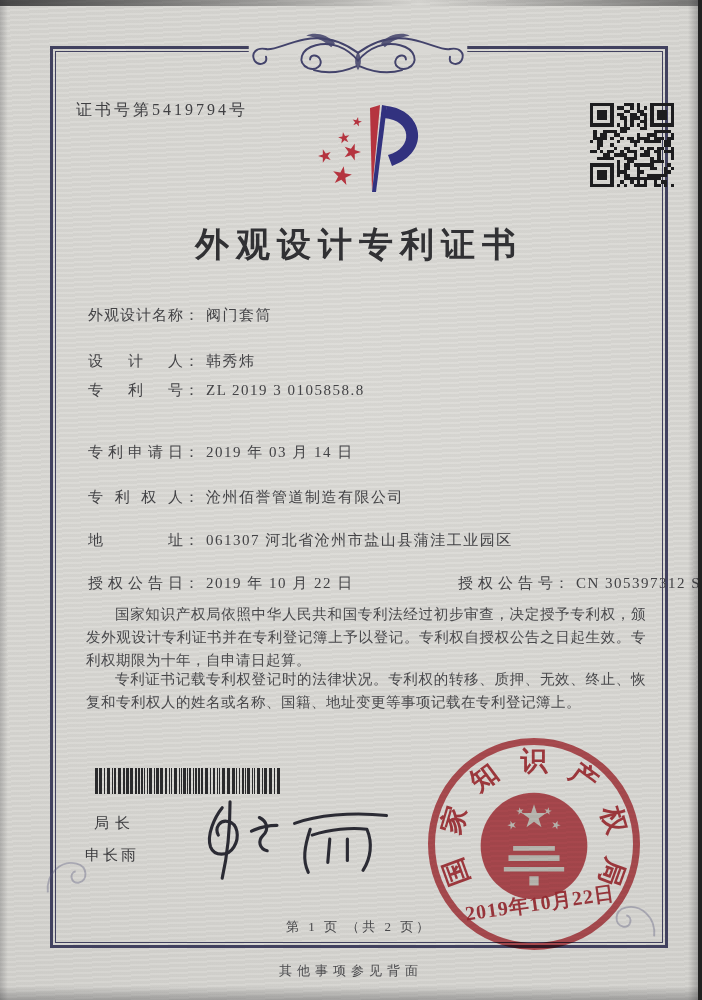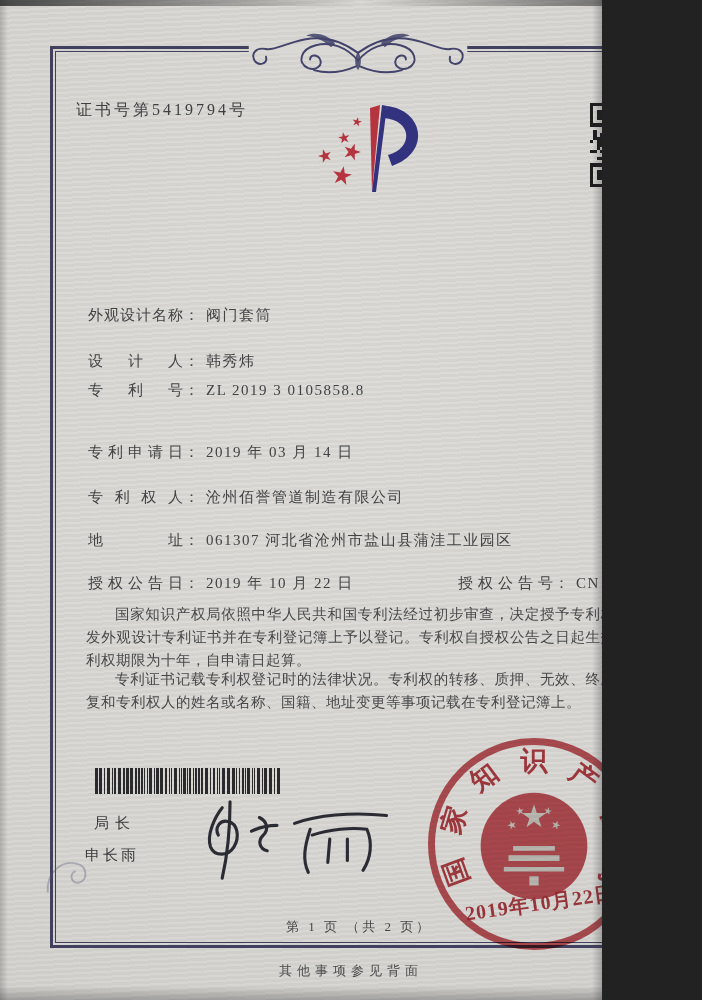--- a/index.html
+++ b/index.html
@@ -1,16 +1,16 @@
 <!DOCTYPE html>
 <html><head>
 <meta charset="utf-8">
 <style>
   html,body{margin:0;padding:0;background:#222;}
-  .page{position:relative;width:602px;height:1000px;overflow:hidden;
+  .page{position:relative;width:698px;height:1000px;overflow:hidden;
     font-family:"Liberation Serif","DejaVu Serif",serif;color:#3c3c3c;
     background:radial-gradient(120% 90% at 50% 40%, #dcdbd7 0%, #d7d6d2 55%, #cfceca 100%);}
   .streaks{position:absolute;inset:0;pointer-events:none;
     background:repeating-linear-gradient(177deg, rgba(255,255,255,.05) 0 2px, rgba(90,90,85,.045) 2px 5px);}
   .edge-top{position:absolute;left:0;top:0;width:100%;height:6px;
     background:linear-gradient(90deg,rgba(10,10,12,.7),rgba(10,10,12,.25) 40%,rgba(10,10,12,0) 60%,rgba(10,10,12,.45) 98%);}
   .edge-right{position:absolute;right:0;top:0;width:10px;height:100%;background:linear-gradient(270deg,rgba(40,40,45,.28),transparent);}
   .edge-bottom{position:absolute;left:0;bottom:0;width:100%;height:14px;background:linear-gradient(0deg,rgba(40,40,45,.3),transparent);}
   .edge-left{position:absolute;left:0;top:0;width:8px;height:100%;background:linear-gradient(90deg,rgba(40,40,45,.22),transparent);}
 
@@ -416,20 +416,21 @@
       <rect x="6" y="23" width="1" height="1" fill="#1d1d1f"></rect>
       <rect x="0" y="24" width="1" height="1" fill="#1d1d1f"></rect>
       <rect x="1" y="24" width="1" height="1" fill="#1d1d1f"></rect>
       <rect x="2" y="24" width="1" height="1" fill="#1d1d1f"></rect>
       <rect x="3" y="24" width="1" height="1" fill="#1d1d1f"></rect>
       <rect x="4" y="24" width="1" height="1" fill="#1d1d1f"></rect>
       <rect x="5" y="24" width="1" height="1" fill="#1d1d1f"></rect>
       <rect x="6" y="24" width="1" height="1" fill="#1d1d1f"></rect>
     </svg>
 
+  <div class="title">外观设计专利证书</div>
 
   <div class="frow" style="top:306px">
     <span class="flabel">外观设计名称</span><span class="fcolon">：</span><span class="fvalue">阀门套筒</span>
   </div>
   <div class="frow" style="top:352px">
     <span class="flabel">设计人</span><span class="fcolon">：</span><span class="fvalue">韩秀炜</span>
   </div>
   <div class="frow" style="top:381px">
     <span class="flabel">专利号</span><span class="fcolon">：</span><span class="fvalue">ZL 2019 3 0105858.8</span>
   </div>

